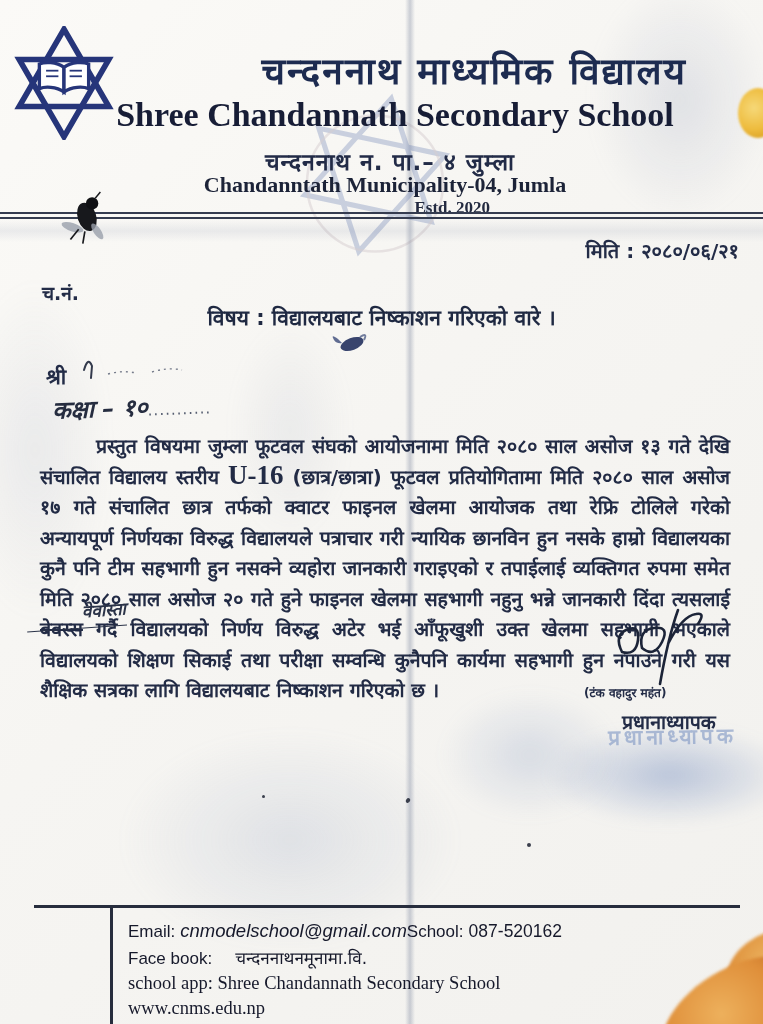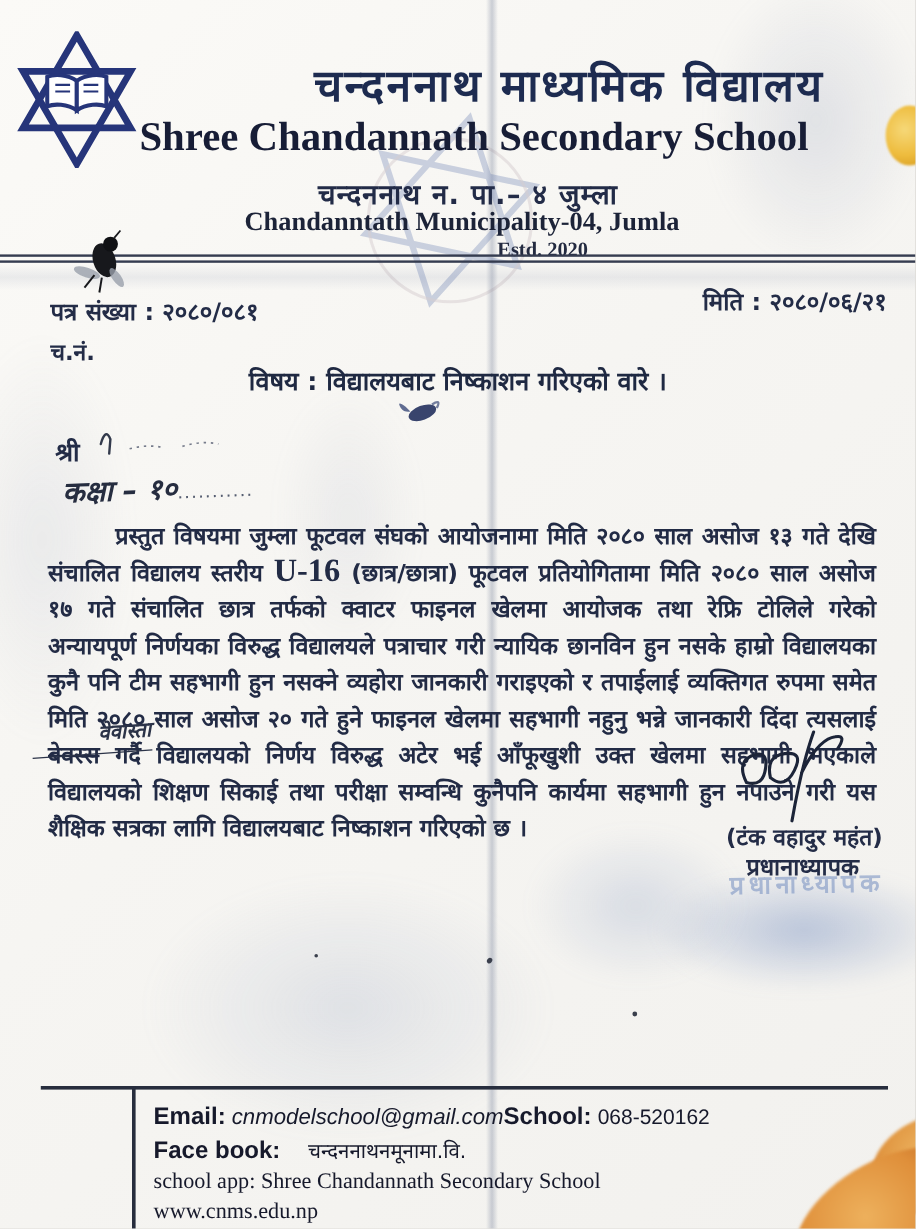--- a/index.html
+++ b/index.html
@@ -59,31 +59,31 @@
     font-size:19.5px; line-height:30.5px; text-align:justify; text-indent:56px;
     font-weight:600; color:#222b45; }
   .u16 { font-family:"Liberation Serif","DejaVu Serif",serif; font-size:27px; font-weight:bold; line-height:20px; }
   .struck { text-decoration:line-through; text-decoration-thickness:2px; position:relative; white-space:nowrap; }
   .correction { position:absolute; left:-14px; top:-21px; font-size:17px; font-weight:bold;
     font-style:italic; transform:rotate(-4deg); color:#2b3348; white-space:nowrap;
     border-bottom:1.5px solid #2b3348; }
 
   
   .sig-squiggle { position:absolute; left:608px; top:608px; width:120px; height:80px; }
-  .sig-name { position:absolute; left:605px; top:684px; font-size:19px; font-weight:bold; color:#232c47; }
+  .sig-name { position:absolute; left:584px; top:684px; font-size:12px; font-weight:bold; color:#232c47; }
   .sig-title { position:absolute; left:622px; top:708px; font-size:19.5px; font-weight:bold; color:#232c47; }
   .sig-stamp { position:absolute; left:608px; top:722px; font-size:21px; font-weight:bold;
     color:#7e96c4; opacity:0.6; letter-spacing:4px; transform:rotate(-1deg); }
 
   
   .f-hline { position:absolute; left:34px; top:905px; width:706px; height:2.5px; background:#272d3d; }
   .f-vline { position:absolute; left:110px; top:905px; width:2.5px; height:119px; background:#272d3d; }
   .f-block { position:absolute; left:128px; top:920px; width:560px; color:#16192b; }
   .f-row { margin-bottom:4px; white-space:nowrap; }
-  .f-label { font-weight:bold; font-size:20px; font-family:"Liberation Sans","DejaVu Sans",sans-serif; }
+  .f-label { font-weight:normal; font-size:17px; font-family:"Liberation Sans","DejaVu Sans",sans-serif; }
   .f-email { font-style:italic; font-size:18.5px; font-family:"Liberation Sans","DejaVu Sans",sans-serif; font-weight:400; }
   .f-phone { font-size:17.5px; font-family:"Liberation Sans","DejaVu Sans",sans-serif; }
   .f-fb { font-size:17px;margin-left:18px; }
   .f-web, .f-app { font-family:"Liberation Serif","DejaVu Serif",serif; font-size:18.5px; }
 
   
   .finger { position:absolute; border-radius:50%; filter:blur(1.5px); }
   .finger.f1 { left:655px; top:965px; width:180px; height:110px; transform:rotate(-28deg);
     background:radial-gradient(circle at 40% 35%, #edb05c 0%, #df8f3a 45%, #b85f1d 80%); }
   .finger.f2 { left:725px; top:930px; width:110px; height:80px; transform:rotate(-20deg);
@@ -141,21 +141,20 @@
   <svg class="fly" viewBox="0 0 60 60">
     <ellipse cx="28" cy="26" rx="9" ry="14" fill="#17181c" transform="rotate(-18 28 26)"></ellipse>
     <circle cx="33" cy="13" r="6" fill="#101114"></circle>
     <ellipse cx="14" cy="36" rx="11" ry="4" fill="#9aa0ab" opacity="0.8" transform="rotate(18 14 36)"></ellipse>
     <ellipse cx="38" cy="40" rx="9" ry="3.5" fill="#9aa0ab" opacity="0.8" transform="rotate(55 38 40)"></ellipse>
     <line x1="20" y1="38" x2="12" y2="48" stroke="#17181c" stroke-width="1.6"></line>
     <line x1="26" y1="40" x2="24" y2="52" stroke="#17181c" stroke-width="1.6"></line>
     <line x1="36" y1="8" x2="41" y2="2" stroke="#17181c" stroke-width="1.4"></line>
   </svg>
 
-  <div class="ref-no">पत्र संख्या : २०८०/०८१</div>
   <div class="serial">च.नं.</div>
   <div class="date">मिति : २०८०/०६/२१</div>
 
   <div class="subject">विषय : विद्यालयबाट निष्काशन गरिएको वारे ।</div>
 
   <svg class="inkblot" viewBox="0 0 42 22">
     <ellipse cx="24" cy="13" rx="12" ry="6" fill="#23315e" transform="rotate(-20 24 13)" opacity="0.9"></ellipse>
     <path d="M10 8 Q2 2 6 9 Q9 13 14 12 Z" fill="#3a4a78" opacity="0.8"></path>
     <path d="M32 6 Q40 1 36 9" fill="none" stroke="#3a4a78" stroke-width="2" opacity="0.7"></path>
   </svg>
@@ -178,21 +177,21 @@
   <div class="sig-name">(टंक वहादुर महंत)</div>
   <div class="sig-title">प्रधानाध्यापक</div>
   <div class="sig-stamp">प्रधानाध्यापक</div>
 
   <div class="f-hline"></div>
   <div class="f-vline"></div>
   <div class="f-block">
     <div class="f-row">
       <span class="f-label">Email:</span>
       <span class="f-email">cnmodelschool@gmail.com</span><span class="f-label">School:</span>
-      <span class="f-phone">068-520162</span>
+      <span class="f-phone">087-520162</span>
     </div>
     <div class="f-row">
       <span class="f-label">Face book:</span>
       <span class="f-fb">चन्दननाथनमूनामा.वि.</span>
     </div>
     <div class="f-row f-app">
       <span>school app:</span>
       <span>Shree Chandannath Secondary School</span>
     </div>
     <div class="f-row f-web">

